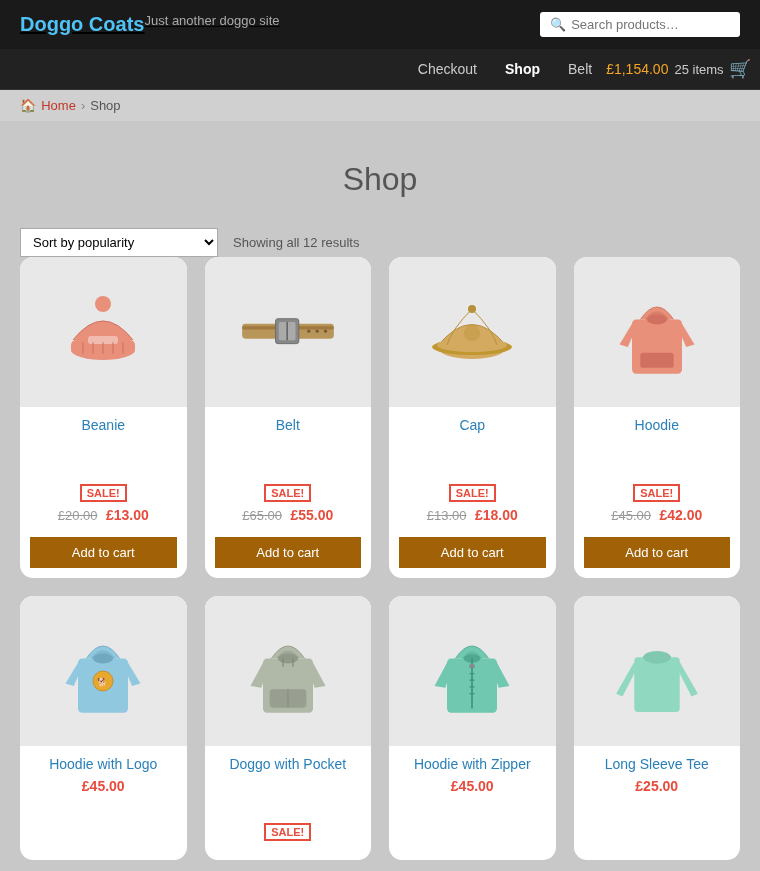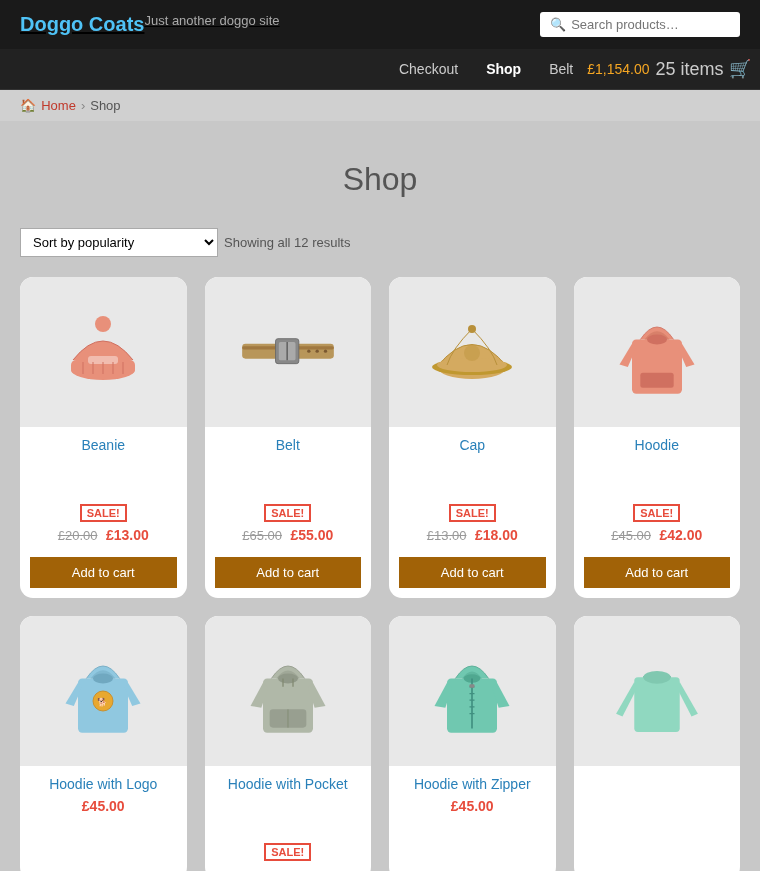--- a/index.html
+++ b/index.html
@@ -50,21 +50,21 @@
       padding: 12px 14px;
       display: block;
     }
     .nav-links a.active { color: white; font-weight: bold; }
     .nav-right {
       display: flex;
       align-items: center;
       gap: 6px;
     }
     .cart-total { color: #f5a623; font-size: 14px; }
-    .cart-count { color: #ccc; font-size: 18px; }
+    .cart-count { color: #ccc; font-size: 13px; }
     .cart-icon { color: #4fc3f7; font-size: 18px; cursor: pointer; }
 
     
     .breadcrumb-bar {
       background: #d0d0d0;
       padding: 8px 20px;
       display: flex;
       align-items: center;
       gap: 5px;
       font-size: 13px;
@@ -84,22 +84,21 @@
       font-size: 32px;
       font-weight: normal;
       color: #555;
       margin: 20px 0 30px;
     }
 
     
     .shop-toolbar {
       display: flex;
       align-items: center;
-      gap: 6px;
-      margin-bottom: 20px;
+      gap: 15px;
     }
     .sort-select {
       padding: 5px 25px 5px 8px;
       font-size: 13px;
       border: 1px solid #aaa;
       background: white;
       appearance: auto;
       cursor: pointer;
     }
     .results-count {
@@ -392,21 +391,21 @@
           <ellipse cx="50" cy="45" rx="12" ry="6" fill="#909888"></ellipse>
 
           <rect x="28" y="82" width="44" height="22" rx="4" fill="#989f90"></rect>
           <line x1="50" y1="82" x2="50" y2="104" stroke="#808870" stroke-width="1"></line>
 
           <line x1="44" y1="45" x2="44" y2="55" stroke="#808870" stroke-width="1.5"></line>
           <line x1="56" y1="45" x2="56" y2="55" stroke="#808870" stroke-width="1.5"></line>
         </svg>
       </div>
       <div class="product-info">
-        <div class="product-name">Hoodie with Pocket</div>
+        <div class="product-name">Doggo with Pocket</div>
         <div><span class="sale-badge">SALE!</span></div>
       </div>
     </div>
 
     <div class="product-card">
       <div class="product-image-wrap">
         <svg class="product-svg" viewBox="0 0 100 120">
           <rect x="20" y="45" width="60" height="65" rx="5" fill="#70c8b0"></rect>
           <path d="M20 50 L5 78 L18 80 L26 56" fill="#70c8b0"></path>
           <path d="M80 50 L95 78 L82 80 L74 56" fill="#70c8b0"></path>
@@ -439,16 +438,22 @@
 
           <rect x="25" y="40" width="50" height="60" rx="4" fill="#90d8c0"></rect>
 
           <path d="M25 45 L5 80 L12 83 L28 52" fill="#90d8c0"></path>
           <path d="M75 45 L95 80 L88 83 L72 52" fill="#90d8c0"></path>
 
           <path d="M35 40 Q50 30 65 40" fill="none" stroke="#70b8a0" stroke-width="2"></path>
           <ellipse cx="50" cy="40" rx="15" ry="7" fill="#80c8b0"></ellipse>
         </svg>
       </div>
+      <div class="product-info">
+        <div class="product-name">Long Sleeve Tee</div>
+        <div>
+          <span class="price-regular">£25.00</span>
+        </div>
+      </div>
     </div>
 
   </div>
 </main>
 
 </body></html>

